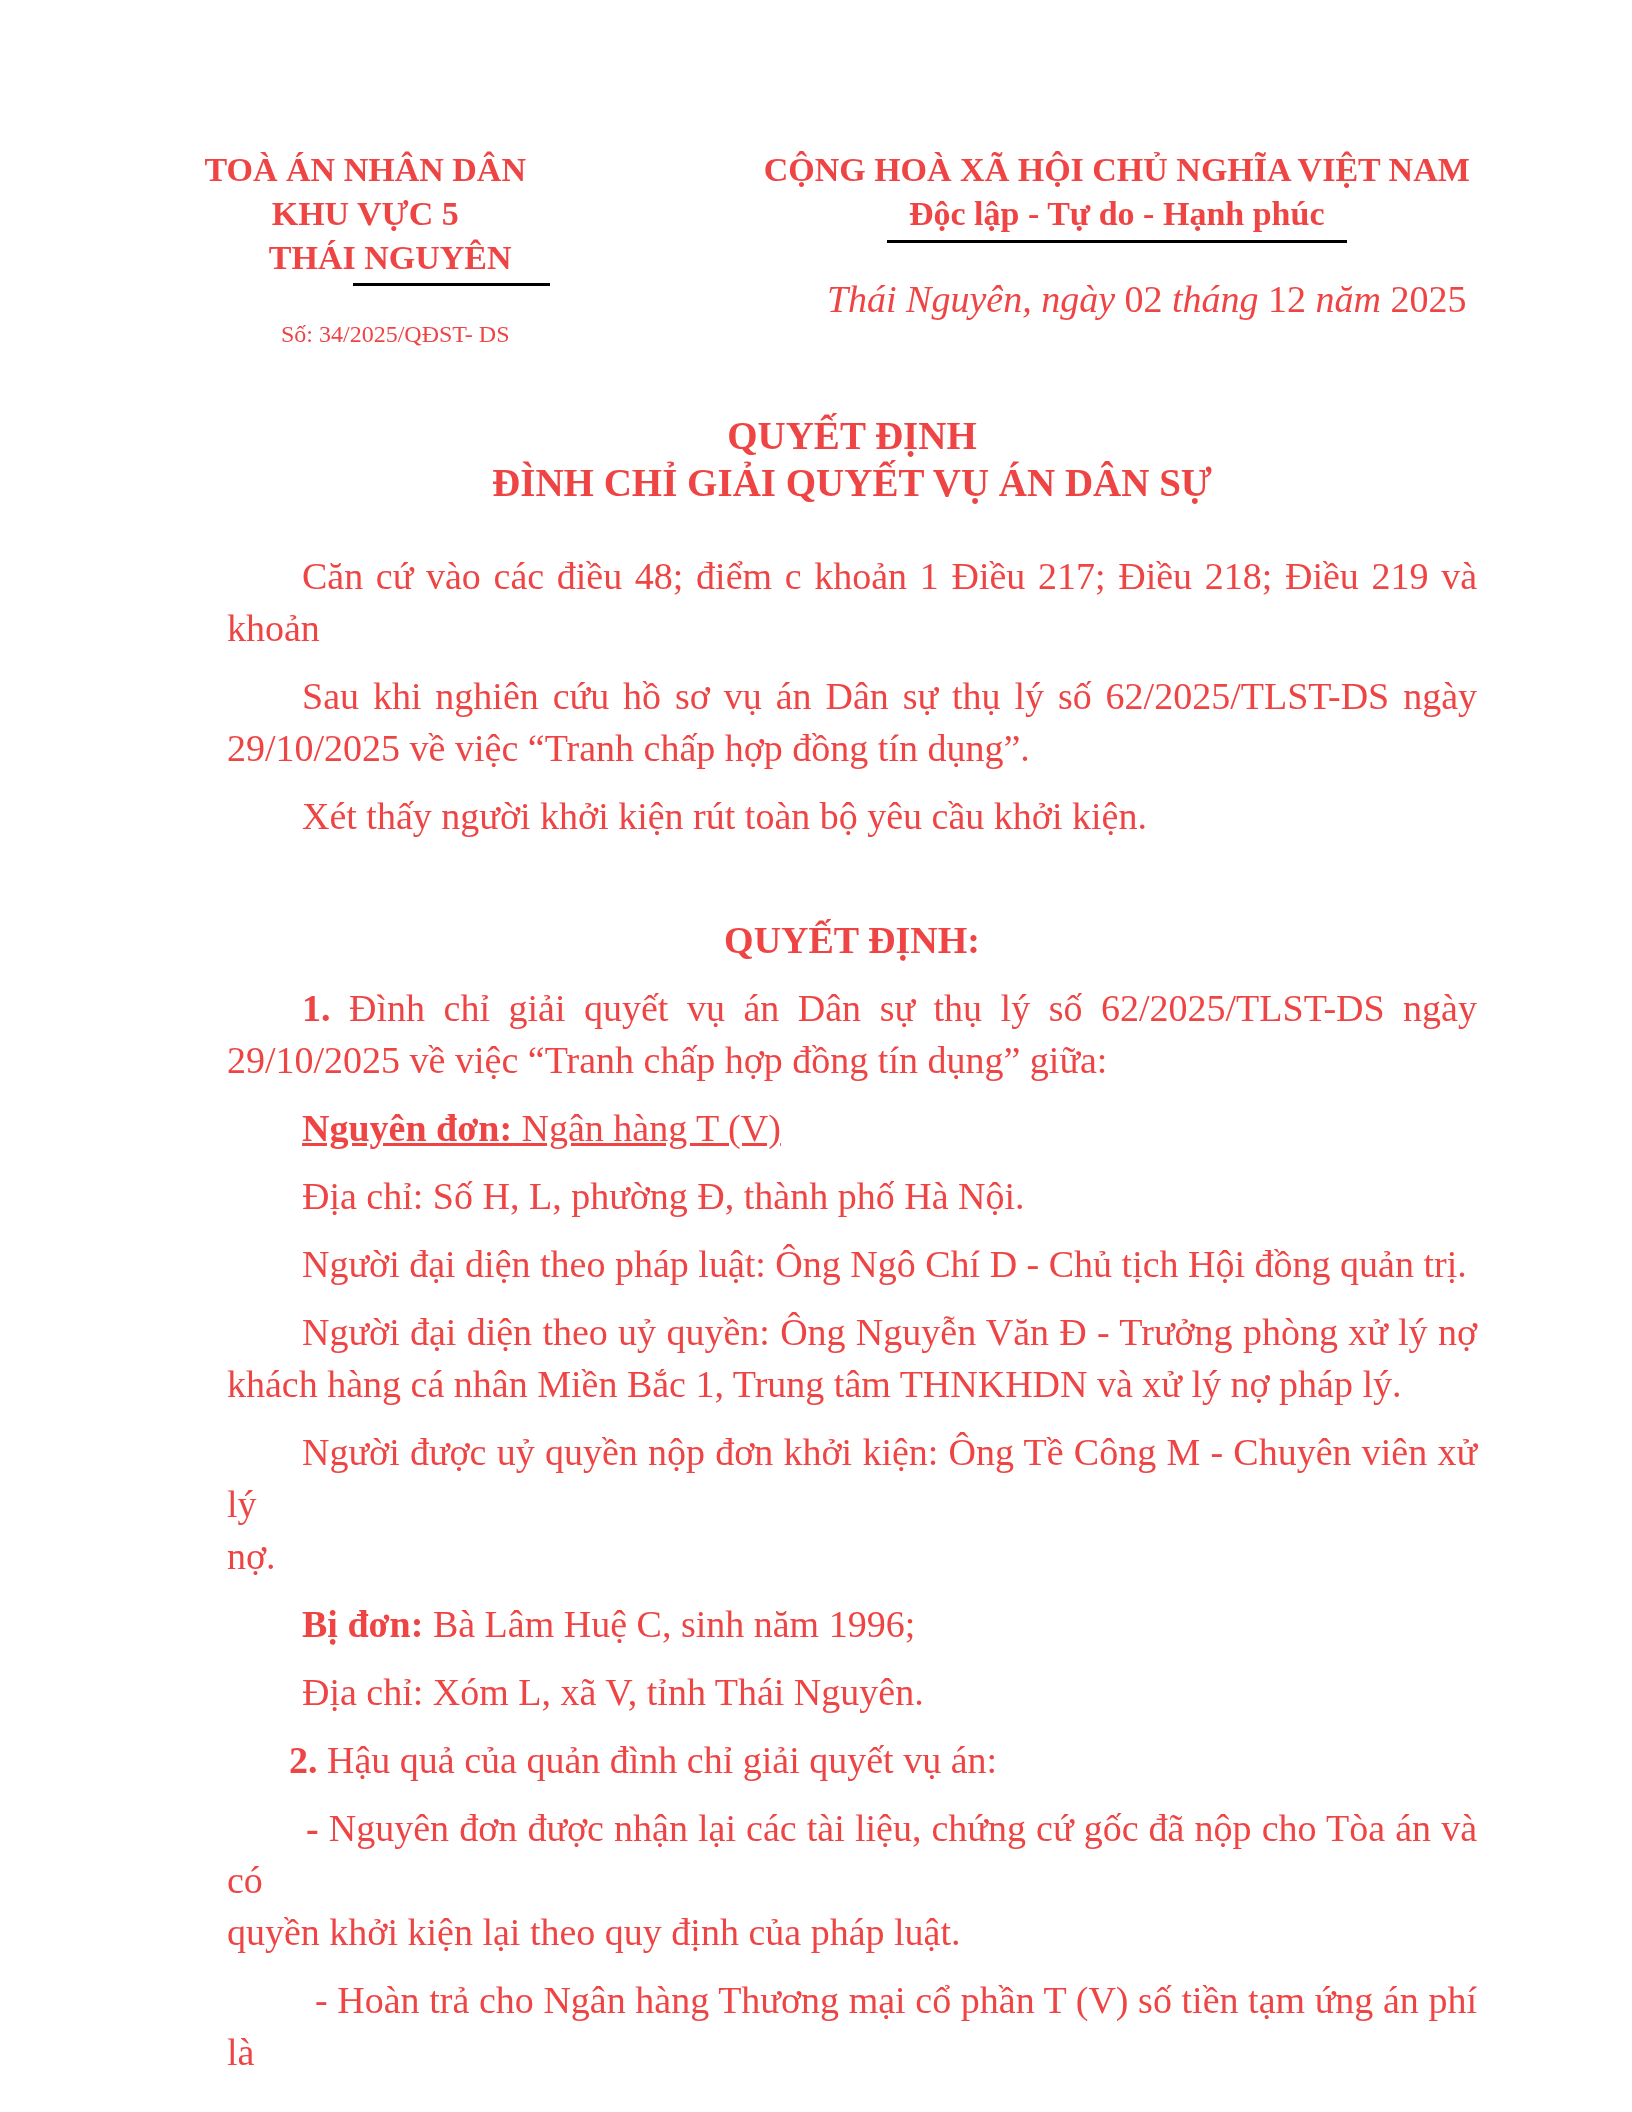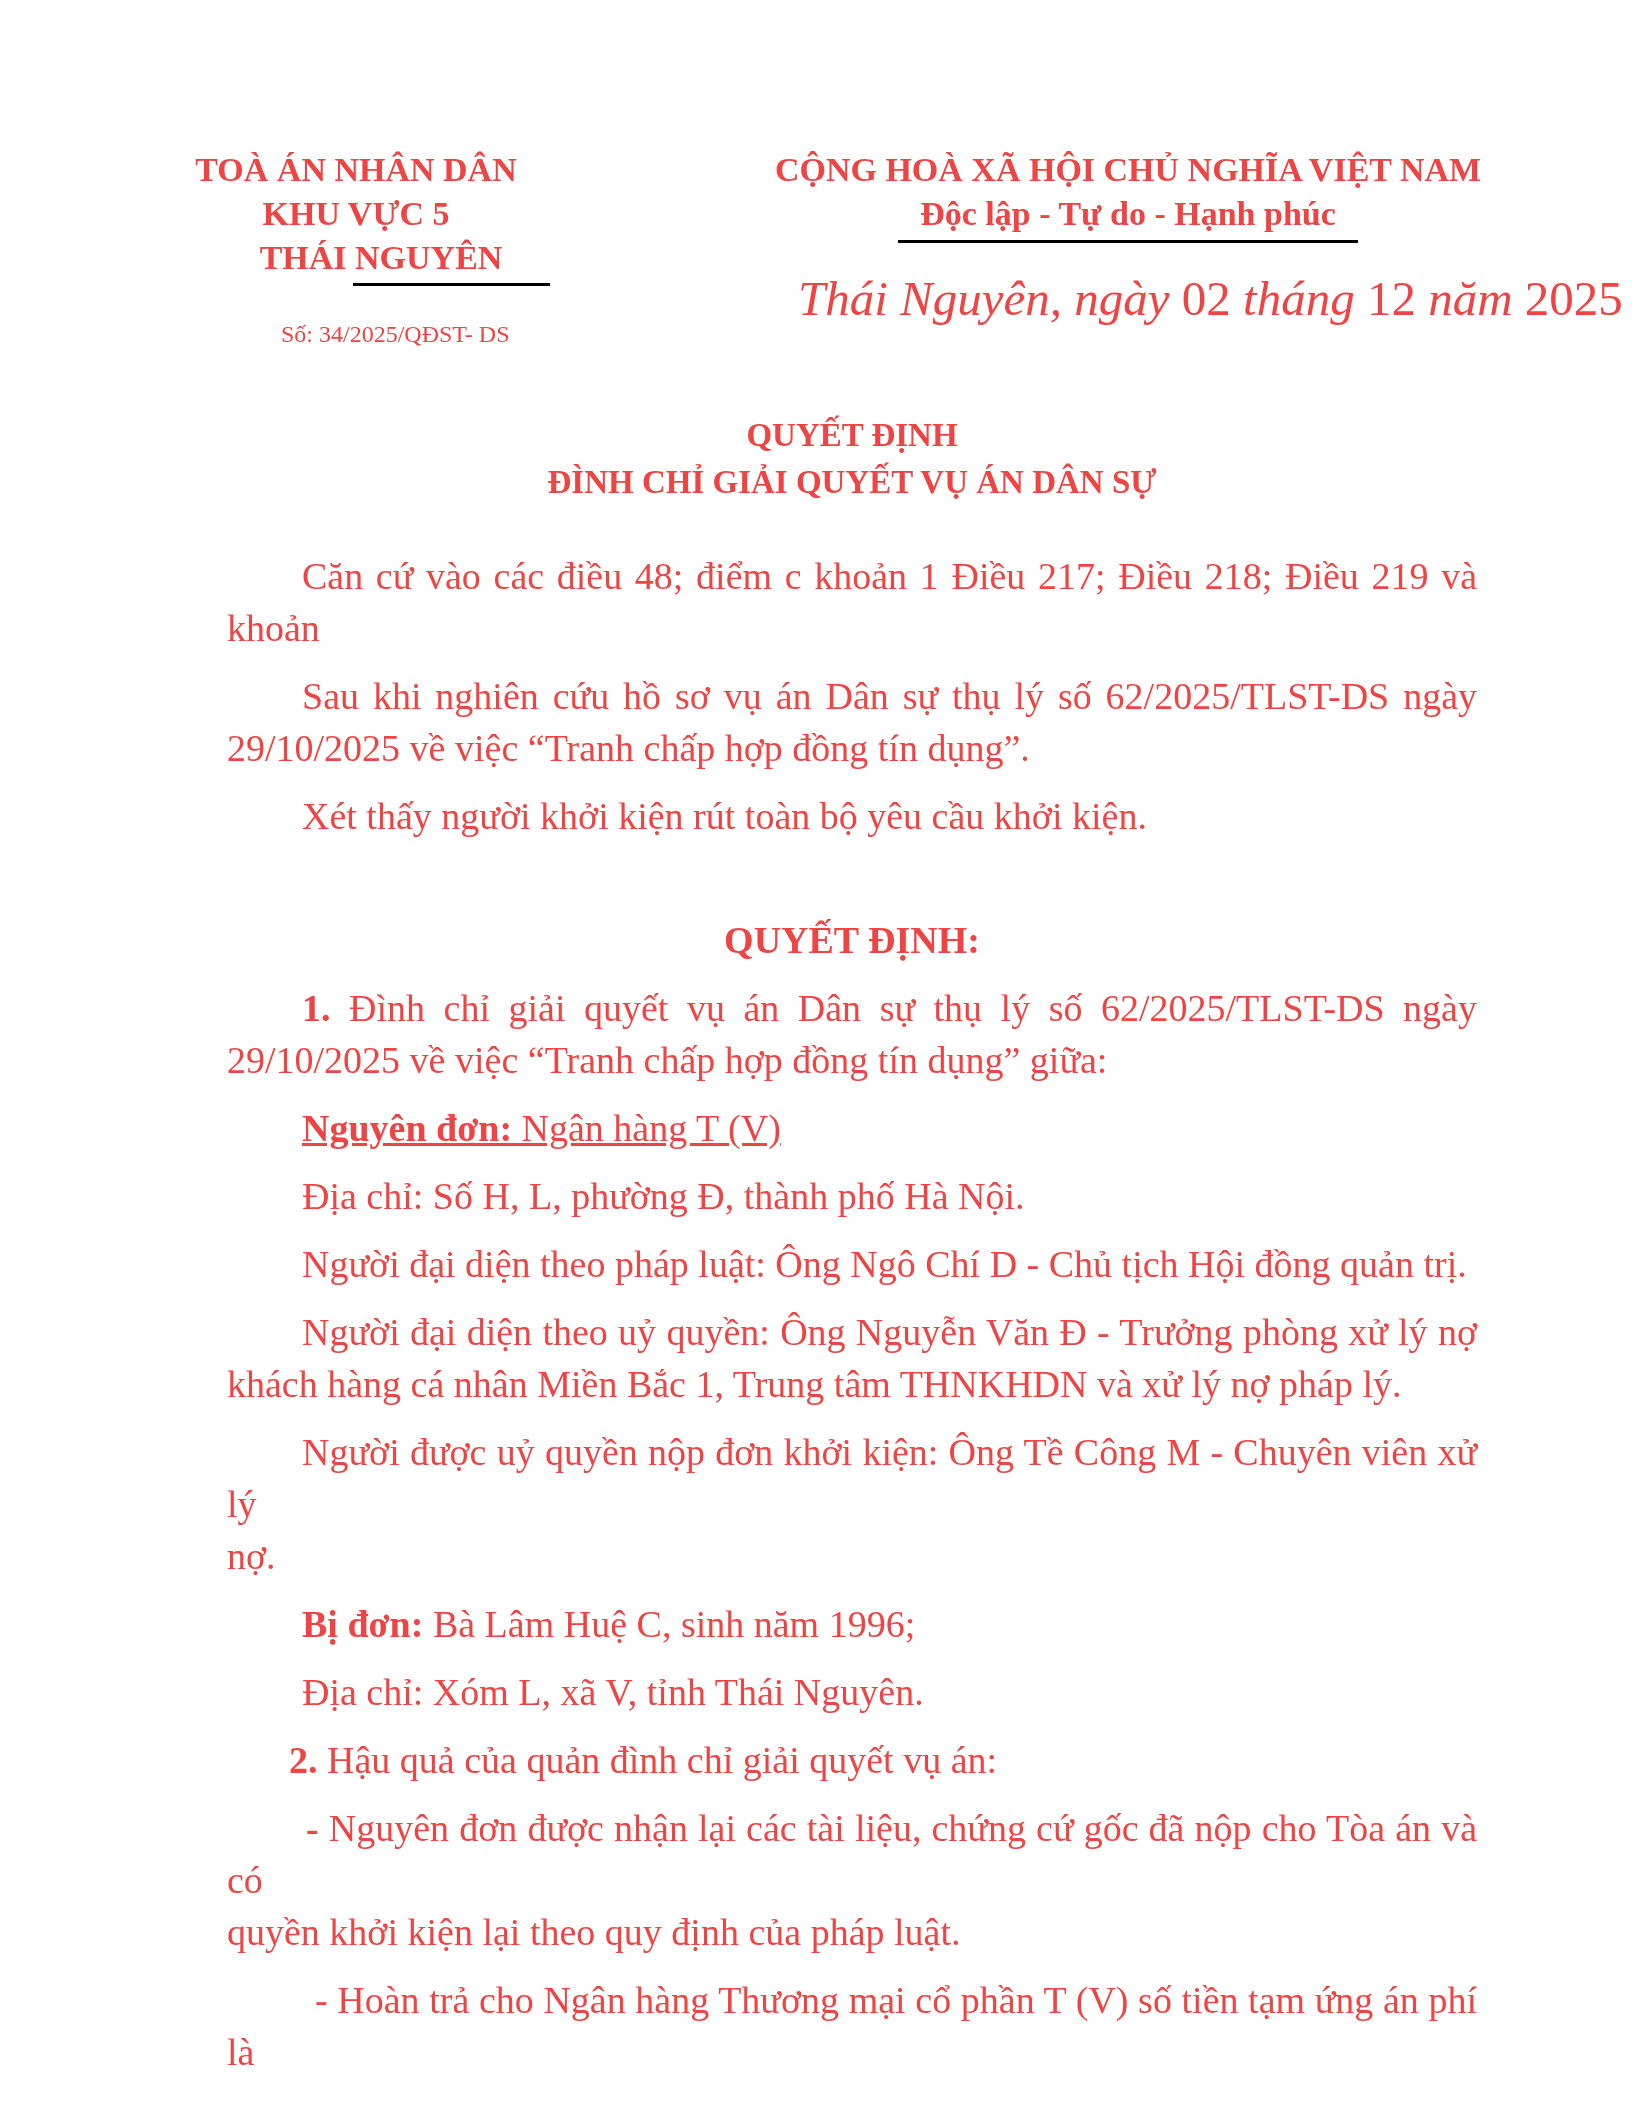--- a/index.html
+++ b/index.html
@@ -16,23 +16,23 @@
   }
   
   .header{display:flex;align-items:flex-start;}
   .hcol{text-align:center;font-weight:bold;}
   .hleft{width:440px;margin-left:-65px;font-size:34px;line-height:44px;}
   .hleft .org-line2{padding-left:50px;}
   .hrule-left{width:197px;border-bottom:3px solid #000;height:0;margin:3px 0 0 191px;}
   .docnum{font-weight:normal;font-size:24px;line-height:44px;margin-top:26px;text-align:left;padding-left:119px;white-space:nowrap;}
   .hright{width:780px;margin-left:188px;font-size:34px;line-height:44px;}
   .hrule-right{width:460px;border-bottom:3px solid #000;height:0;margin:4px auto 0;}
-  .dateline{font-weight:normal;font-size:49px;line-height:44px;margin-top:34px;padding-left:60px;white-space:nowrap;}
+  .dateline{font-weight:normal;font-size:38px;line-height:44px;margin-top:34px;padding-left:60px;white-space:nowrap;}
   
-  .title{text-align:center;font-weight:bold;font-size:33px;line-height:47px;margin-top:56px;}
+  .title{text-align:center;font-weight:bold;font-size:39px;line-height:47px;margin-top:56px;}
   
   .bodytext{font-size:38px;margin-top:44px;width:1250px;}
   .para{margin:0 0 16px 0;}
   .line{line-height:52px;text-align:justify;text-indent:0;}
   .line.j{text-align:justify;text-align-last:justify;}
   .para.heading{margin-top:72px;margin-bottom:16px;font-weight:bold;}
   .para.heading .line{text-align:center;text-align-last:center;}
   span.b{font-weight:bold;}
   span.i{font-style:italic;}
 </style>

